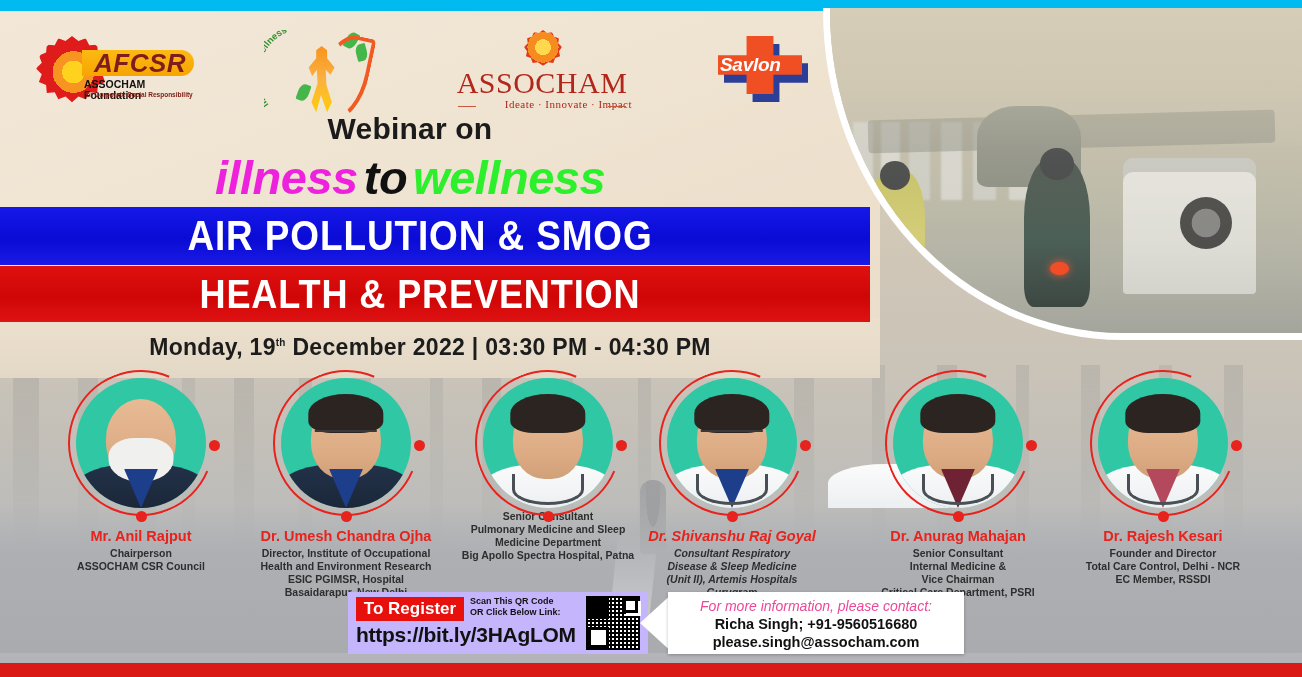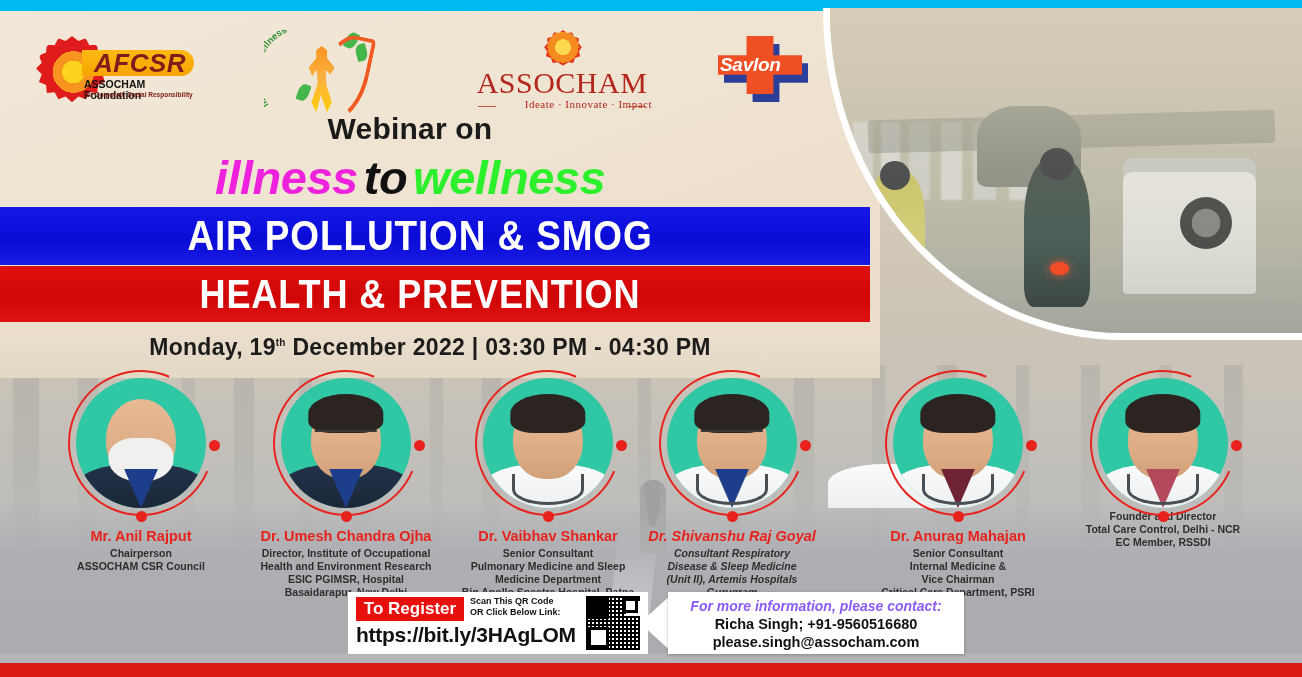--- a/index.html
+++ b/index.html
@@ -122,21 +122,21 @@
     background: linear-gradient(180deg,#f7941e 0%, #fbb040 45%, #ffd200 100%);
     clip-path: polygon(46% 0,62% 6%,62% 17%,84% 30%,72% 40%,58% 33%,60% 54%,76% 78%,62% 92%,44% 68%,30% 92%,16% 78%,34% 52%,32% 33%,18% 42%,8% 30%,30% 17%,30% 6%);
   }
   .i2w-swoosh {
     position: absolute; left: 58px; top: 12px; width: 48px; height: 88px;
     border: 4px solid #f15a22; border-radius: 60% 8% 60% 8%;
     border-left-color: transparent; border-bottom-color: transparent;
     transform: rotate(12deg);
   }
 
-  .logo-assocham { position: absolute; left: 472px; top: 6px; width: 180px; height: 86px; }
+  .logo-assocham { position: absolute; left: 452px; top: 6px; width: 180px; height: 86px; }
   .assocham-sun {
     position: absolute; left: 72px; top: 2px; width: 38px; height: 38px;
     background: radial-gradient(circle at 50% 45%, #ffd84d 0 28%, #f68b1f 28% 55%, #e2391a 55% 100%);
     border-radius: 50%;
     clip-path: polygon(50% 0,61% 8%,74% 6%,79% 18%,92% 22%,90% 35%,100% 45%,92% 56%,95% 69%,82% 74%,77% 87%,64% 85%,50% 94%,36% 85%,23% 87%,18% 74%,5% 69%,8% 56%,0 45%,10% 35%,8% 22%,21% 18%,26% 6%,39% 8%);
   }
   .assocham-name {
     position: absolute; left: 0; top: 38px; width: 180px; text-align: center;
     font-size: 30px; font-weight: normal; color: #b3261b; letter-spacing: .5px;
     font-family: "Liberation Serif", serif;
@@ -356,21 +356,21 @@
     line-height: 17px;
   }
   .sp-role {
     margin-top: 2px; font-size: 10.5px; font-weight: bold; color: #2e2e2e;
     line-height: 13px; padding: 0 4px;
   }
 
   
   .register-box {
     position: absolute; left: 348px; top: 592px; width: 300px; height: 62px;
-    background: #ffffff;
+    background: #c4b5fd;
     clip-path: polygon(0 0, 100% 0, 100% 100%, 0 100%);
     box-shadow: 0 1px 3px rgba(0,0,0,.25);
   }
   .reg-badge {
     position: absolute; left: 8px; top: 5px; width: 108px; height: 24px;
     background: #e8100c; color: #fff; font-size: 17px; font-weight: bold;
     text-align: center; line-height: 24px;
   }
   .reg-note {
     position: absolute; left: 122px; top: 4px; width: 112px;
@@ -403,22 +403,22 @@
     position: absolute; left: 640px; top: 592px; width: 34px; height: 62px;
     background: #ffffff;
     clip-path: polygon(100% 0, 100% 100%, 0 50%);
   }
   .contact-box {
     position: absolute; left: 668px; top: 592px; width: 296px; height: 62px;
     background: #ffffff; text-align: center;
     box-shadow: 0 1px 3px rgba(0,0,0,.25);
   }
   .contact-head {
-    margin-top: 6px; font-size: 14px; font-weight: bold; font-style: italic;
-    color: #8b5cf6; line-height: 17px;
+    margin-top: 6px; font-size: 14px; font-weight: normal; font-style: italic;
+    color: #ec4899; line-height: 17px;
   }
   .contact-line {
     font-size: 14.5px; font-weight: bold; color: #111; line-height: 18px;
   }
 </style>
 </head>
 <body>
 
 <div id="poster">
 
@@ -544,21 +544,20 @@
         <div class="sp-photo">
           <div class="sp-coat"></div>
           <div class="sp-head"></div>
           <div class="sp-hair"></div>
           <div class="sp-steth"></div>
         </div>
         <div class="sp-ring"></div>
         <div class="sp-dot-r"></div>
         <div class="sp-dot-b"></div>
       </div>
-      <div class="sp-name">Dr. Vaibhav Shankar</div>
       <div class="sp-role" style="white-space:pre-line;">Senior Consultant
 Pulmonary Medicine and Sleep
 Medicine Department
 Big Apollo Spectra Hospital, Patna</div>
     </div>
 
     <div class="speaker" style="left:627px;font-style:italic;">
       <div class="sp-circle-wrap">
         <div class="sp-photo">
           <div class="sp-coat"></div>
@@ -606,20 +605,21 @@
           <div class="sp-coat"></div>
           <div class="sp-head"></div>
           <div class="sp-hair"></div>
           <div class="sp-shirt" style="background:#b4485c;"></div>
           <div class="sp-steth"></div>
         </div>
         <div class="sp-ring"></div>
         <div class="sp-dot-r"></div>
         <div class="sp-dot-b"></div>
       </div>
+      <div class="sp-name">Dr. Rajesh Kesari</div>
       <div class="sp-role" style="white-space:pre-line;">Founder and Director
 Total Care Control, Delhi - NCR
 EC Member, RSSDI</div>
     </div>
   </div>
 
   <div class="register-box">
     <div class="reg-badge">To Register</div>
     <div class="reg-note" style="white-space:pre-line;">Scan This QR Code
 OR Click Below Link:</div>

